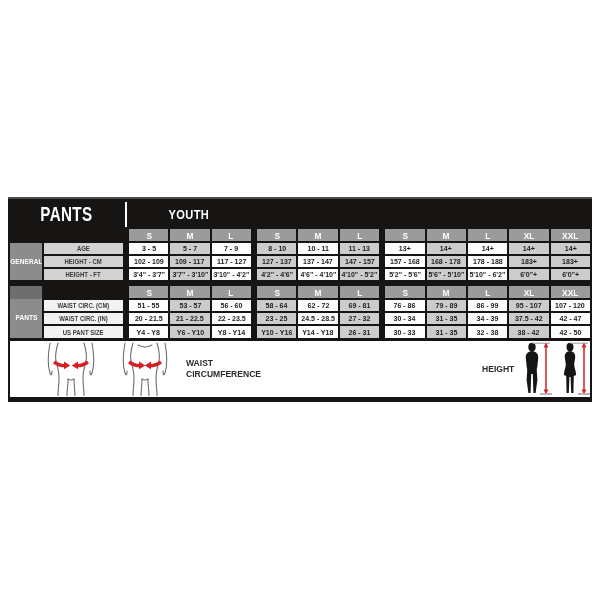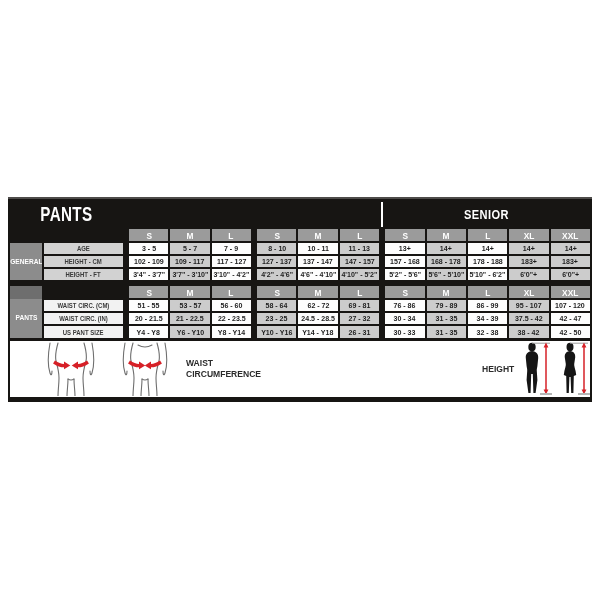--- a/index.html
+++ b/index.html
@@ -34,22 +34,22 @@
 </head>
 <body>
 
 <div class="canvas">
   <div class="sheet">
     <div class="tbl">
 
       <div class="cell title" style="--r:1;--c:1/3">
           <span class="t">PANTS</span>
         </div>
-      <div class="cell ghead" style="--r:1;--c:11/17">
-          <span class="t">SENIOR</span>
+      <div class="cell ghead" style="--r:1;--c:3/7">
+          <span class="t">YOUTH</span>
         </div>
 
       <div class="cell sz" style="--r:2;--c:4">
           <span class="t">S</span>
         </div>
       <div class="cell sz" style="--r:2;--c:5">
           <span class="t">M</span>
         </div>
       <div class="cell sz" style="--r:2;--c:6">
           <span class="t">L</span>

